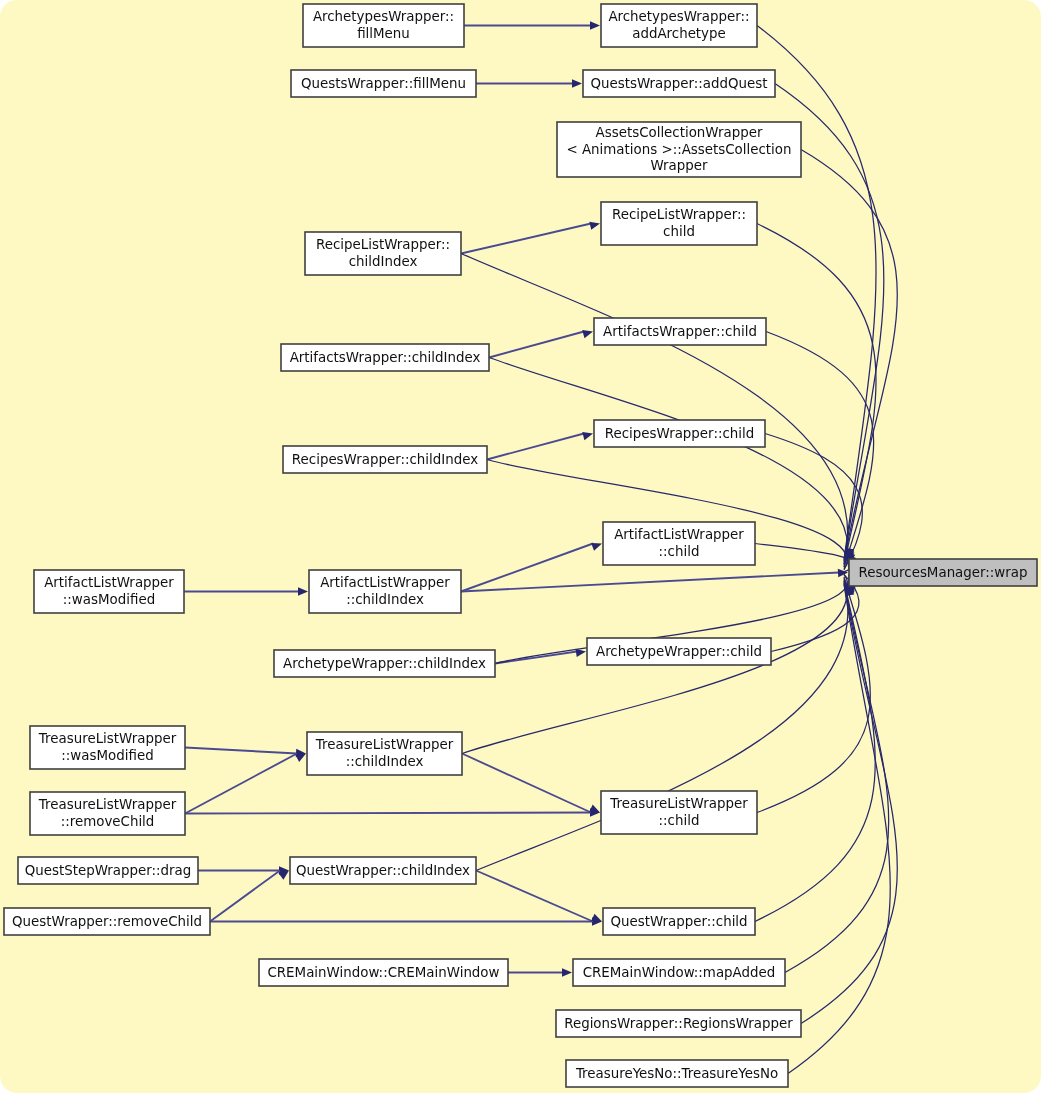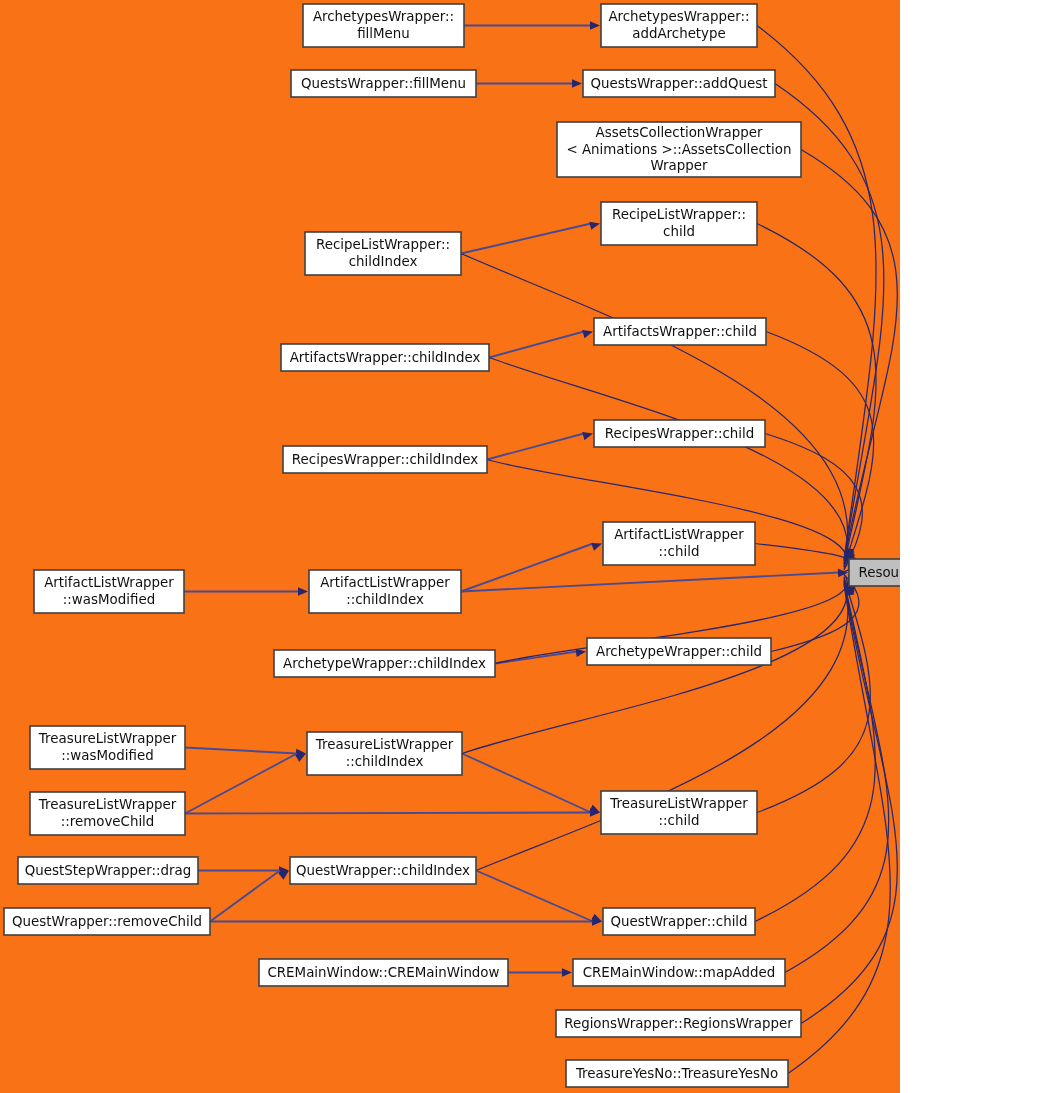--- a/index.html
+++ b/index.html
@@ -2,25 +2,26 @@
 <html><head>
 <meta charset="utf-8">
 <style>
   html, body {
     margin: 0;
     padding: 0;
     background: #ffffff;
   }
   #canvas-wrap {
     position: relative;
-    width: 900px;
+    width: 1041px;
     height: 1093px;
-    background: #f97316;
+    background: #fef9c3;
     overflow: hidden;
     font-family: "DejaVu Sans", "Liberation Sans", sans-serif;
+    border-radius: 17px;
   }
   svg#graph {
     position: absolute;
     top: 0;
     left: 0;
     width: 1041px;
     height: 1093px;
     display: block;
   }
   .node-rect {

